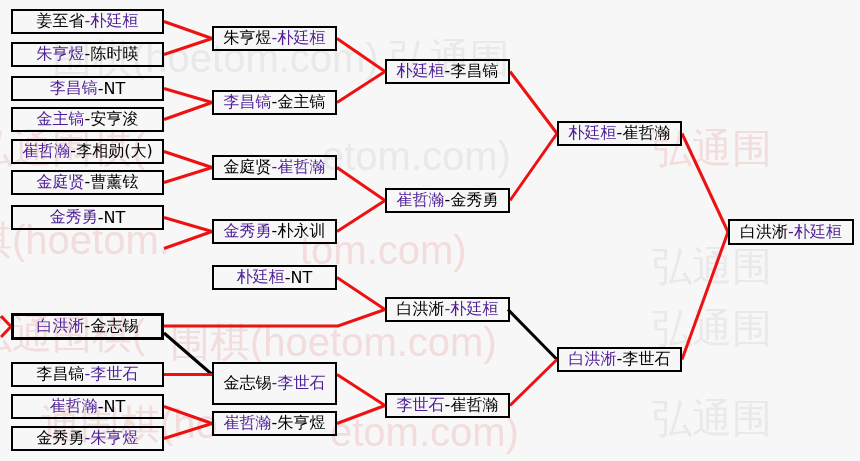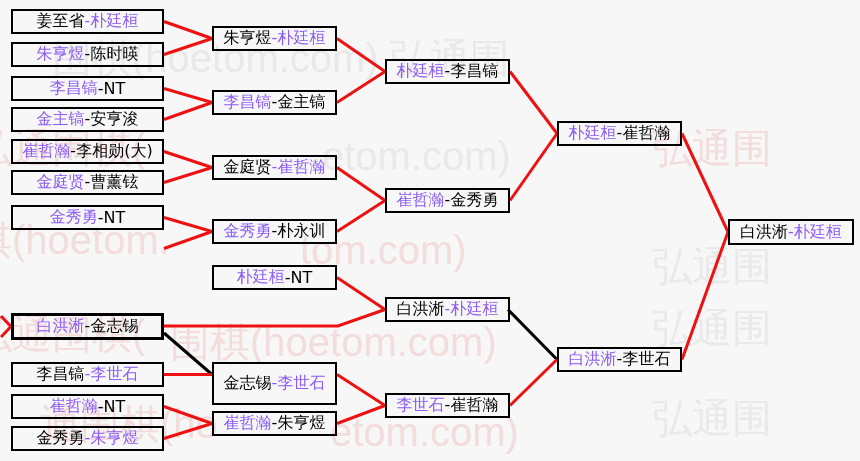--- a/index.html
+++ b/index.html
@@ -31,21 +31,21 @@
     background:transparent;
     display:flex;
     align-items:center;
     justify-content:center;
     font-size:16px;
     white-space:nowrap;
     letter-spacing:0;
   }
   .match-box.bold{border-width:3px;}
   .p-norm{color:#000;}
-  .p-win{color:#8b5cf6;}
+  .p-win{color:#4c1d95;}
 </style>
 </head>
 <body>
 
 <div id="stage">
   <div id="watermark-layer">
       <div class="wm" style="left: 52px; top: 34px; color: rgb(233, 233, 233);">围棋(hoetom.com) 弘通围</div>
       <div class="wm" style="left: -28px; top: 124px; color: rgb(242, 220, 220);">弘通围棋(</div>
       <div class="wm" style="left: 322px; top: 132px; color: rgb(233, 233, 233);">etom.com)</div>
       <div class="wm" style="left: 652px; top: 124px; color: rgb(242, 220, 220);">弘通围</div>

